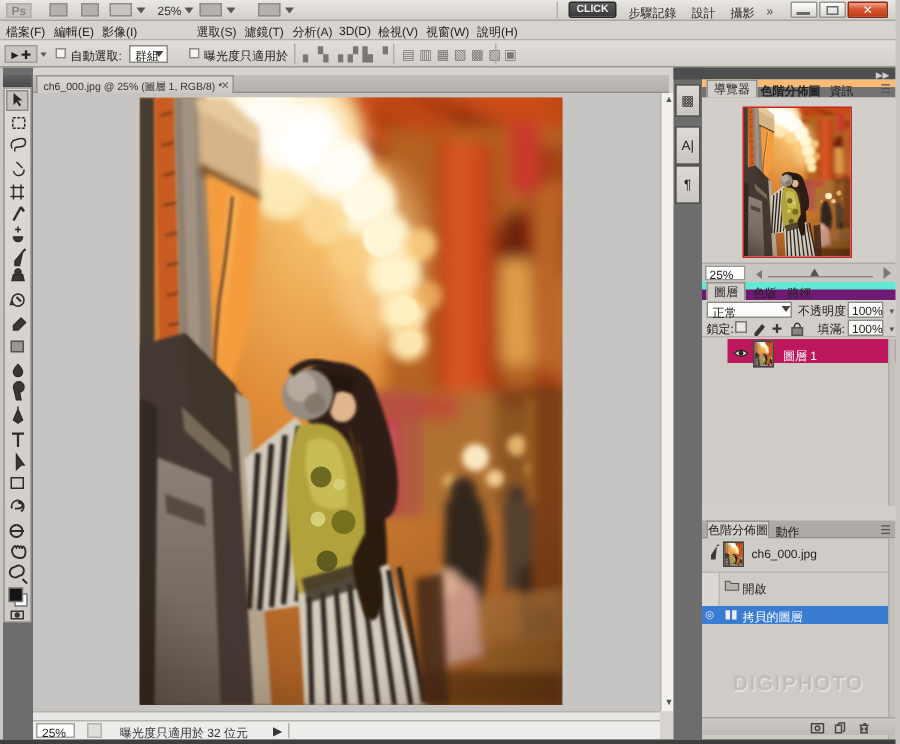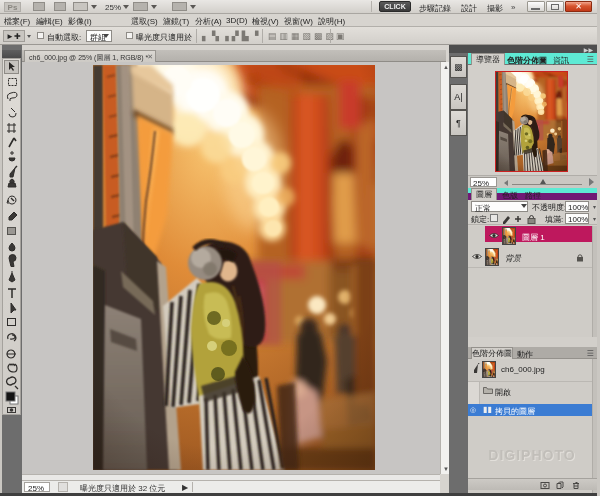--- a/index.html
+++ b/index.html
@@ -142,21 +142,21 @@
   </div>
 <div class="abs" style="left:450px;top:56px;width:17px;height:22px;background:linear-gradient(#dedbd6,#c9c6c1);border:1px solid #55534f;color:#333;font-size:9px;text-align:center;line-height:20px;">▩</div>
 <div class="abs" style="left:450px;top:84px;width:17px;height:26px;background:linear-gradient(#dedbd6,#c9c6c1);border:1px solid #55534f;color:#222;font-size:9px;text-align:center;line-height:24px;">A|</div>
 <div class="abs" style="left:450px;top:110px;width:17px;height:26px;background:linear-gradient(#dedbd6,#c9c6c1);border:1px solid #55534f;color:#222;font-size:9px;text-align:center;line-height:24px;">¶</div>
 
 <div class="abs" id="panels" style="left:468px;top:45px;width:129px;height:448px;background:#d2cfca;font-size:8px;color:#222;">
 
   <div class="abs" style="left:0;top:0;width:129px;height:8px;background:#4e4e4e;color:#cfcfcf;">
       <span style="position:absolute;right:4px;top:1px;font-size:6px;">▶▶</span>
     </div>
-  <div class="abs" style="left:0;top:8px;width:129px;height:12px;background:#5eead4;border-bottom:1px solid #737373;">
+  <div class="abs" style="left:0;top:8px;width:129px;height:12px;background:#fdba74;border-bottom:7px solid #737373;">
     <span class="abs" style="left:3px;top:0;width:34px;height:12px;background:#d2cfca;border:1px solid #94918c;border-bottom:none;text-align:center;line-height:12px;">導覽器</span>
     <span class="abs" style="left:39px;top:2px;font-weight:bold;">色階分佈圖</span>
     <span class="abs" style="left:85px;top:2px;">資訊</span>
     <span class="abs" style="right:3px;top:2px;color:#555;">☰</span>
   </div>
   <div class="abs" style="left:0;top:20px;width:129px;height:110px;background:#d2cfca;">
     <div class="abs" style="left:28px;top:7px;width:71px;height:99px;outline:1px solid #cc2222;">
       <svg width="71" height="99" viewBox="0 0 282 405" preserveAspectRatio="none">
           <use href="#photo"></use>
         </svg>
@@ -201,34 +201,20 @@
   <div class="abs" style="left:0;top:181px;width:129px;height:111px;background:#cfccc7;">
     <div class="abs" style="left:17px;top:0;width:124px;height:16px;background:#be185d;">
       <svg class="abs" style="left:4px;top:6px" width="10" height="7" viewBox="0 0 10 7">
           <path d="M0.5,3.5 q4.5,-4 9,0 q-4.5,4 -9,0 Z" fill="#e8e7e3" stroke="#2a2826" stroke-width=".8"></path>
           <circle cx="5" cy="3.5" r="1.6" fill="#2a2826"></circle>
         </svg>
       <span class="abs" style="left:17px;top:1px;width:14px;height:18px;background:#888;border:1px solid #444;overflow:hidden;"><svg width="14" height="18" viewBox="0 0 282 405" preserveAspectRatio="none">
             <use href="#photo"></use>
           </svg></span>
       <span class="abs" style="left:37px;top:6px;color:#fff;">圖層 1</span>
-    </div>
-    <div class="abs" style="left:0;top:21px;width:124px;height:21px;background:#cfccc7;border-bottom:1px solid #bbb8b3;">
-      <svg class="abs" style="left:4px;top:6px" width="10" height="7" viewBox="0 0 10 7">
-          <path d="M0.5,3.5 q4.5,-4 9,0 q-4.5,4 -9,0 Z" fill="#e8e7e3" stroke="#2a2826" stroke-width=".8"></path>
-          <circle cx="5" cy="3.5" r="1.6" fill="#2a2826"></circle>
-        </svg>
-      <span class="abs" style="left:17px;top:1px;width:14px;height:18px;background:#888;border:1px solid #444;overflow:hidden;"><svg width="14" height="18" viewBox="0 0 282 405" preserveAspectRatio="none">
-            <use href="#photo"></use>
-          </svg></span>
-      <span class="abs" style="left:37px;top:6px;font-style:italic;">背景</span>
-      <svg class="abs" style="right:8px;top:6px" width="8" height="9" viewBox="0 0 8 9">
-          <rect x="1" y="4" width="6" height="4.5" fill="#55534f"></rect>
-          <path d="M2,4 a2,2.2 0 1 1 4,0" stroke="#55534f" fill="none"></path>
-        </svg>
     </div>
     <div class="abs" style="right:0;top:0;width:5px;height:111px;background:#c3c0bb;border-left:1px solid #b0ada8;"></div>
   </div>
 
   <div class="abs" style="left:0;top:302px;width:129px;height:12px;background:#aeaba6;border-bottom:1px solid #94918c;">
     <span class="abs" style="left:3px;top:0;width:42px;height:12px;background:#d2cfca;border:1px solid #94918c;border-bottom:none;text-align:center;line-height:12px;">色階分佈圖</span>
     <span class="abs" style="left:49px;top:2px;">動作</span>
     <span class="abs" style="right:3px;top:2px;color:#555;">☰</span>
   </div>
   <div class="abs" style="left:0;top:314px;width:129px;height:166px;background:#cfccc7;">

